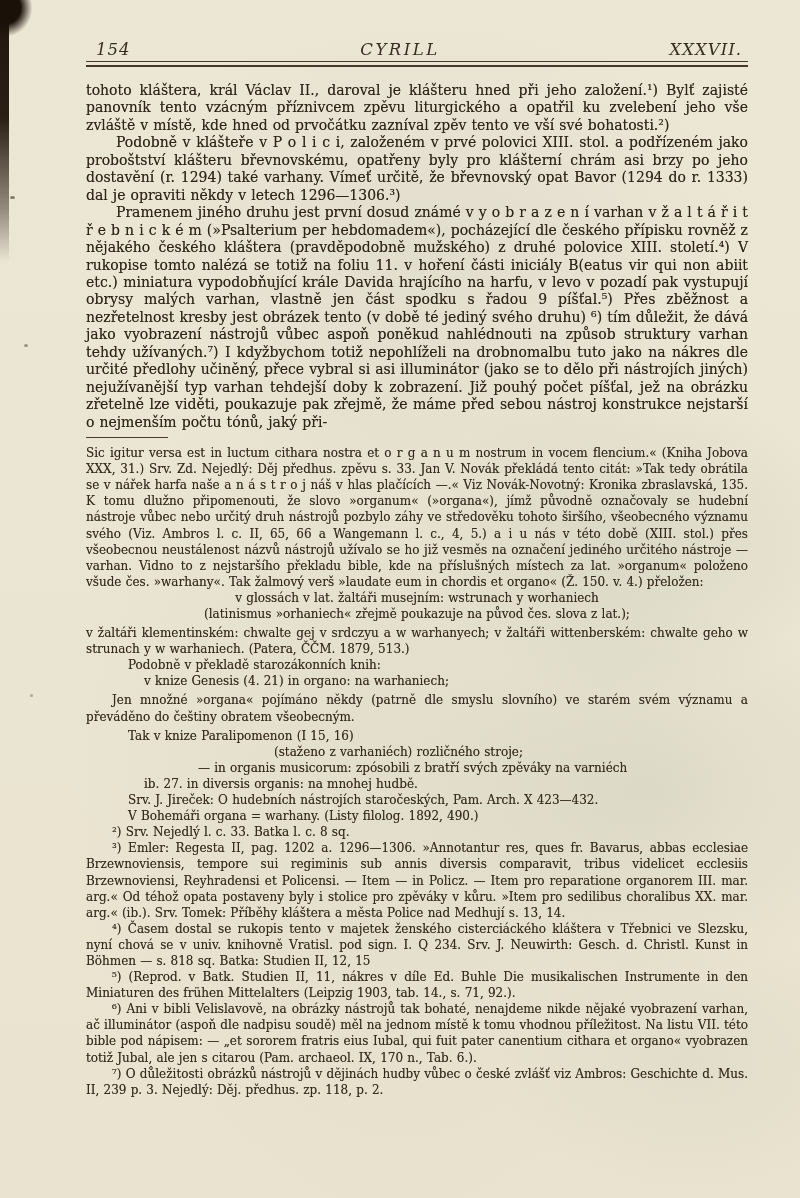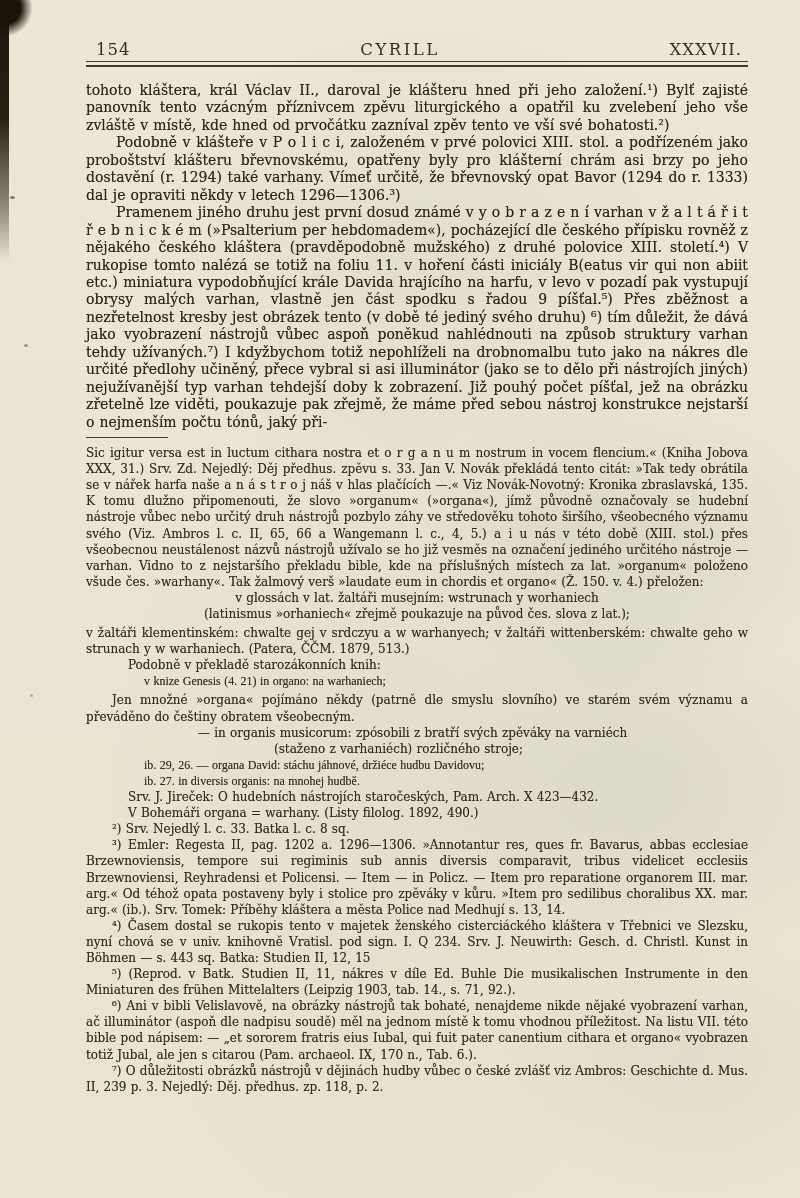--- a/index.html
+++ b/index.html
@@ -29,40 +29,40 @@
   }
   .speck{position:absolute;border-radius:50%;background:#5a4c3b;opacity:.55;}
   .s1{left:24px;top:344px;width:4px;height:3px;}
   .s2{left:30px;top:694px;width:3px;height:3px;opacity:.4;}
   .s3{left:10px;top:196px;width:5px;height:3px;opacity:.7;}
 
   .content{position:absolute;left:86px;top:40px;width:662px;}
 
   .header{
     display:flex;justify-content:flex-start;align-items:baseline;
-    padding:0 6px 0 10px;font-size:16.5px;color:#382e20;
+    padding:0 6px 0 10px;font-size:16.5px;color:#382e20;font-style:italic;
   }
   .pnum{flex:0 0 auto;letter-spacing:1px;}
   .jtitle{flex:1 1 auto;text-align:center;letter-spacing:2.5px;}
   .vol{flex:0 0 auto;letter-spacing:1px;}
   .hrule{margin-top:2px;height:3px;border-top:1.4px solid #46392b;border-bottom:2.6px solid #46392b;}
 
   .main{margin-top:15px;font-size:14px;line-height:17.45px;text-align:justify;word-spacing:.6px;
         text-shadow:0 0 .45px rgba(46,37,24,.55);}
   .main p{margin:0;}
   .main p.indent{text-indent:30px;}
 
   .fnrule{width:82px;border-top:1.4px solid #4a3c2d;margin:6px 0 7px 0;}
 
   .fns{font-size:12px;line-height:16.1px;text-align:justify;color:#362b1e;word-spacing:.4px;
        text-shadow:0 0 .4px rgba(54,43,30,.5);}
   .fns p{margin:0;}
   .fns p.center{text-align:center;}
   .fns p.ind1{padding-left:42px;text-align:left;}
-  .fns p.ind2{padding-left:58px;text-align:left;font-family:Liberation Serif, serif;}
+  .fns p.ind2{padding-left:58px;text-align:left;}
   .fns p.ind3{padding-left:112px;text-align:left;}
   .fns p.ind4{padding-left:188px;text-align:left;}
   .fns p.indent{text-indent:26px;}
   .fns p.gap{margin-top:3px;}
 </style>
 </head>
 <body>
 
 <div class="page">
   <div class="edge-left"></div>
@@ -89,28 +89,28 @@
     <div class="fnrule"></div>
 
     <div class="fns">
         <p class="fn">Sic igitur versa est in luctum cithara nostra et o r g a n u m nostrum in vocem flencium.« (Kniha Jobova XXX, 31.) Srv. Zd. Nejedlý: Děj předhus. zpěvu s. 33. Jan V. Novák překládá tento citát: »Tak tedy obrátila se v nářek harfa naše a n á s t r o j náš v hlas plačících —.« Viz Novák-Novotný: Kronika zbraslavská, 135. K tomu dlužno připomenouti, že slovo »organum« (»organa«), jímž původně označovaly se hudební nástroje vůbec nebo určitý druh nástrojů pozbylo záhy ve středověku tohoto širšího, všeobecného významu svého (Viz. Ambros l. c. II, 65, 66 a Wangemann l. c., 4, 5.) a i u nás v této době (XIII. stol.) přes všeobecnou neustálenost názvů nástrojů užívalo se ho již vesměs na označení jediného určitého nástroje — varhan. Vidno to z nejstaršího překladu bible, kde na příslušných místech za lat. »organum« položeno všude čes. »warhany«. Tak žalmový verš »laudate eum in chordis et organo« (Ž. 150. v. 4.) přeložen:</p>
         <p class="fn center">v glossách v lat. žaltáři musejním: wstrunach y worhaniech</p>
         <p class="fn center">(latinismus »orhaniech« zřejmě poukazuje na původ čes. slova z lat.);</p>
         <p class="fn gap">v žaltáři klementinském: chwalte gej v srdczyu a w warhanyech; v žaltáři wittenberském: chwalte geho w strunach y w warhaniech. (Patera, ČČM. 1879, 513.)</p>
         <p class="fn ind1">Podobně v překladě starozákonních knih:</p>
         <p class="fn ind2">v knize Genesis (4. 21) in organo: na warhaniech;</p>
         <p class="fn indent gap">Jen množné »organa« pojímáno někdy (patrně dle smyslu slovního) ve starém svém významu a převáděno do češtiny obratem všeobecným.</p>
+        <p class="fn ind1 gap">Tak v knize Paralipomenon (I 15, 16)</p>
+        <p class="fn ind4">(staženo z varhaniéch) rozličného stroje;</p>
         <p class="fn ind3">— in organis musicorum: zpósobili z bratří svých zpěváky na varniéch</p>
-        <p class="fn ind4">(staženo z varhaniéch) rozličného stroje;</p>
-        <p class="fn ind2">ib. 29, 26. — organa David: stáchu jáhnové, držiéce hudbu Davidovu;</p>
         <p class="fn ind2">ib. 27. in diversis organis: na mnohej hudbě.</p>
         <p class="fn ind1">Srv. J. Jireček: O hudebních nástrojích staročeských, Pam. Arch. X 423—432.</p>
         <p class="fn ind1">V Bohemáři organa = warhany. (Listy filolog. 1892, 490.)</p>
         <p class="fn indent">²) Srv. Nejedlý l. c. 33. Batka l. c. 8 sq.</p>
         <p class="fn indent">³) Emler: Regesta II, pag. 1202 a. 1296—1306. »Annotantur res, ques fr. Bavarus, abbas ecclesiae Brzewnoviensis, tempore sui regiminis sub annis diversis comparavit, tribus videlicet ecclesiis Brzewnoviensi, Reyhradensi et Policensi. — Item — in Policz. — Item pro reparatione organorem III. mar. arg.« Od téhož opata postaveny byly i stolice pro zpěváky v kůru. »Item pro sedilibus choralibus XX. mar. arg.« (ib.). Srv. Tomek: Příběhy kláštera a města Police nad Medhují s. 13, 14.</p>
-        <p class="fn indent">⁴) Časem dostal se rukopis tento v majetek ženského cisterciáckého kláštera v Třebnici ve Slezsku, nyní chová se v univ. knihovně Vratisl. pod sign. I. Q 234. Srv. J. Neuwirth: Gesch. d. Christl. Kunst in Böhmen — s. 443 sq. Batka: Studien II, 12, 15</p>
+        <p class="fn indent">⁴) Časem dostal se rukopis tento v majetek ženského cisterciáckého kláštera v Třebnici ve Slezsku, nyní chová se v univ. knihovně Vratisl. pod sign. I. Q 234. Srv. J. Neuwirth: Gesch. d. Christl. Kunst in Böhmen — s. 818 sq. Batka: Studien II, 12, 15</p>
         <p class="fn indent">⁵) (Reprod. v Batk. Studien II, 11, nákres v díle Ed. Buhle Die musikalischen Instrumente in den Miniaturen des frühen Mittelalters (Leipzig 1903, tab. 14., s. 71, 92.).</p>
         <p class="fn indent">⁶) Ani v bibli Velislavově, na obrázky nástrojů tak bohaté, nenajdeme nikde nějaké vyobrazení varhan, ač illuminátor (aspoň dle nadpisu soudě) měl na jednom místě k tomu vhodnou příležitost. Na listu VII. této bible pod nápisem: — „et sororem fratris eius Iubal, qui fuit pater canentium cithara et organo« vyobrazen totiž Jubal, ale jen s citarou (Pam. archaeol. IX, 170 n., Tab. 6.).</p>
         <p class="fn indent">⁷) O důležitosti obrázků nástrojů v dějinách hudby vůbec o české zvlášť viz Ambros: Geschichte d. Mus. II, 239 p. 3. Nejedlý: Děj. předhus. zp. 118, p. 2.</p>
       </div>
 
   </div>
 </div>
 
 </body></html>

